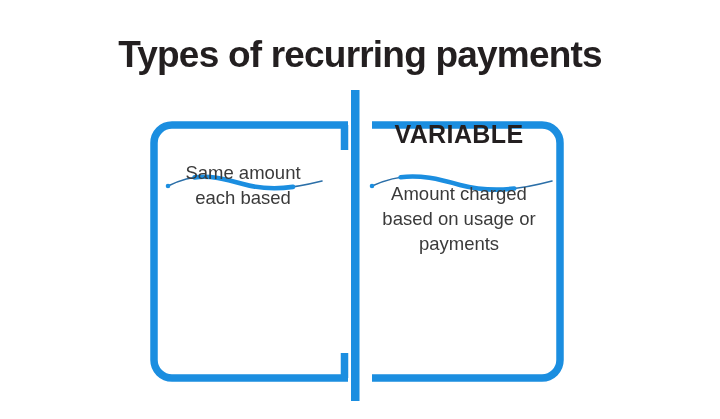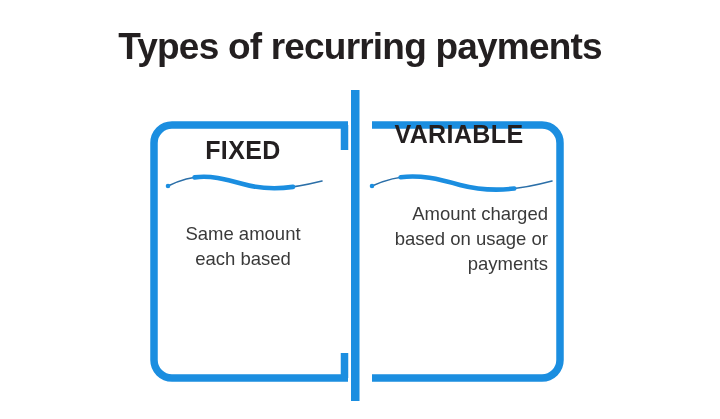--- a/index.html
+++ b/index.html
@@ -15,21 +15,21 @@
     width: 720px;
     height: 419px;
     background: #ffffff;
     overflow: hidden;
   }
 
   
   #title {
     position: absolute;
     left: 0;
-    top: 26px;
+    top: 34px;
     width: 720px;
     text-align: center;
     font-family: "Liberation Sans", sans-serif;
     font-size: 37px;
     font-weight: bold;
     letter-spacing: -0.8px;
     color: #231f20;
     white-space: nowrap;
   }
 
@@ -64,31 +64,30 @@
     line-height: 25px;
     color: #3a3a3a;
   }
 
   #panel-fixed {
     left: 160px;
     top: 136px;
     width: 166px;
   }
   #panel-fixed .panel-body {
-    margin-top: 56px;
+    margin-top: 24px;
   }
 
   #panel-variable {
     left: 370px;
     top: 120px;
     width: 178px;
   }
   #panel-variable .panel-body {
-    margin-top: 52px;
-    text-align: right;
+    margin-top: 32px;
   }
 </style>
 </head>
 <body>
 
 <div id="canvas">
 
   <div id="title">Types of recurring payments</div>
 
   <svg id="frame" viewBox="0 0 720 419" xmlns="http://www.w3.org/2000/svg">
@@ -121,21 +120,20 @@
 
     <path d="M 372 186
              C 404 171, 428 176, 460 185
              C 491 193, 518 190, 552 181" fill="none" stroke="#2b6fa8" stroke-width="1.6" stroke-linecap="round"></path>
     <path d="M 372 186
              C 404 171, 428 176, 460 185
              C 491 193, 518 190, 552 181" fill="none" stroke="#1b8ee0" stroke-width="4.6" stroke-linecap="round" stroke-dasharray="0 30 115 220" stroke-dashoffset="0"></path>
   </svg>
 
   <div class="panel" id="panel-fixed">
-    <div class="panel-heading">FIXED</div>
     <div class="panel-body">
       <div>Same amount</div>
       <div>each based</div>
     </div>
   </div>
 
   <div class="panel" id="panel-variable">
     <div class="panel-heading">VARIABLE</div>
     <div class="panel-body">
       <div>Amount charged</div>

